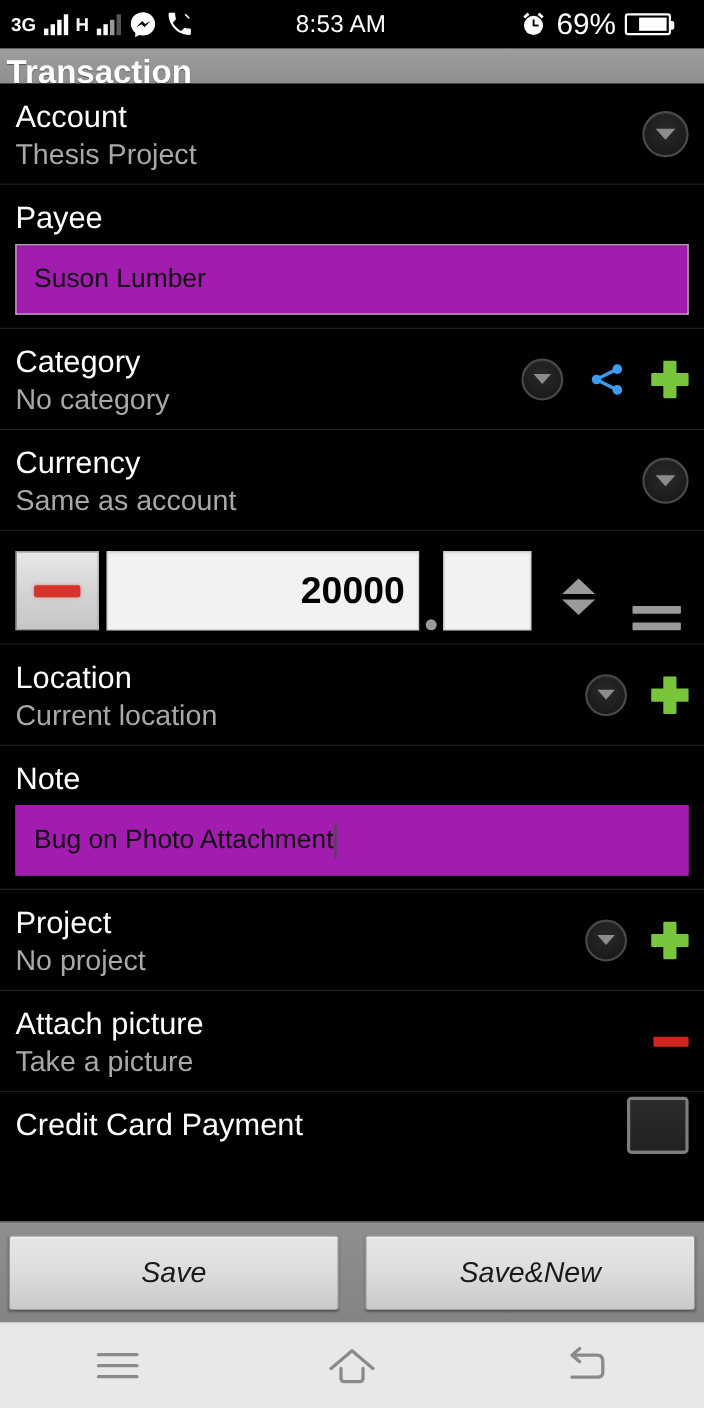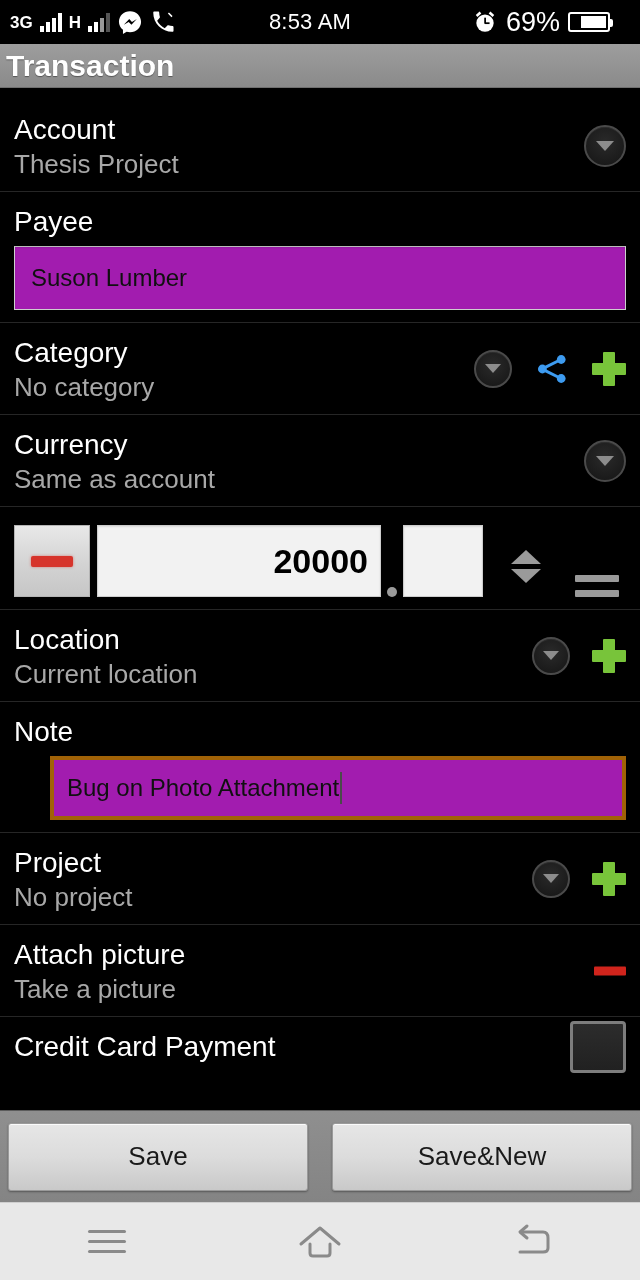--- a/index.html
+++ b/index.html
@@ -56,21 +56,21 @@
     border-bottom: 1px solid #6f6f6f;
     display:flex; align-items:center;
   }
   #titlebar .title {
     color:#fff; font-size: 30px; font-weight: bold;
     padding-left: 6px; text-shadow: 0 1px 1px rgba(0,0,0,.4);
   }
 
   
   #content {
-    position:absolute; top:100px; left:0;
+    position:absolute; top:76px; left:0;
     width:640px; height: 1022px;
     background:#000; overflow:hidden;
   }
   .row {
     position:relative;
     padding: 12px 14px 12px 14px;
     border-bottom: 1px solid #262626;
     background:#000;
   }
   .row.nb { border-bottom: none; }
@@ -122,24 +122,23 @@
     background: #a21caf;
     border: 1px solid #cfcfcf;
     border-top-color:#bbb;
     height: 64px;
     display:flex; align-items:center;
     padding: 0 16px;
     color:#101010; font-size: 24px;
     box-shadow: inset 0 1px 2px rgba(0,0,0,.10);
   }
   .field.focused {
-    border: 4px solid #a16207;
+    border: 4px solid #a21caf;
     padding: 2px 13px;
     box-shadow: none;
-    margin-left: 36px;
   }
   .caret {
     display:inline-block; width:2px; height: 32px; background:#4a4a4a;
     margin-left: 1px;
   }
 
   
   .amount-line {
     margin-top: 6px;
     display:flex; align-items:flex-end;
@@ -191,21 +190,21 @@
     background: linear-gradient(to bottom,#2c2c2c,#212121);
     border: 3px solid #7d7d7d; border-radius: 4px;
   }
 
   
   #buttonbar {
     position:absolute; left:0; top: 1110px;
     width:640px; height: 92px;
     background: linear-gradient(to bottom,#8f8f8f,#848484);
     border-top: 1px solid #5c5c5c;
-    display:flex; align-items:center; justify-content:center; gap: 24px;
+    display:flex; align-items:center; justify-content:center; gap: 24px; font-style: italic;
   }
   .bigbtn {
     width: 300px; height: 68px;
     background: linear-gradient(to bottom,#e6e6e6 0%,#dcdcdc 50%,#c9c9c9 100%);
     border: 1px solid #9a9a9a; border-radius: 3px;
     display:flex; align-items:center; justify-content:center;
     color:#1a1a1a; font-size: 26px;
     box-shadow: 0 1px 2px rgba(0,0,0,.35), inset 0 1px 0 rgba(255,255,255,.8);
   }
 

